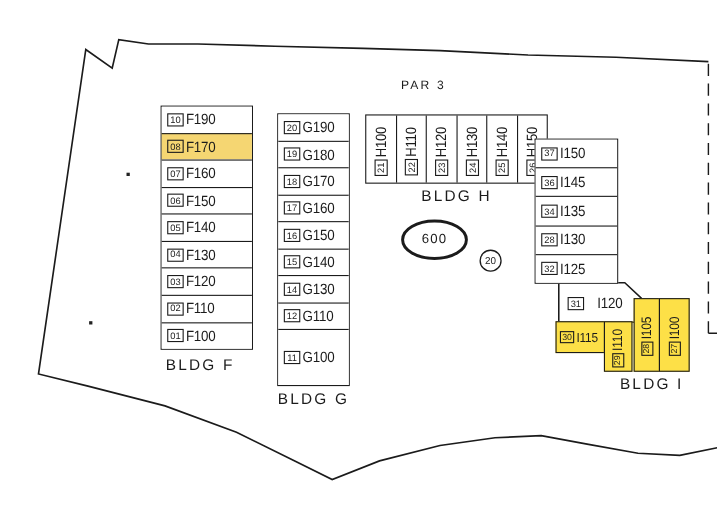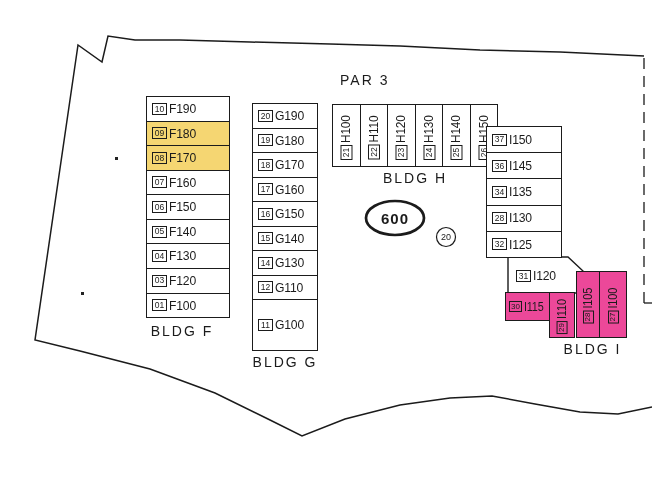--- a/index.html
+++ b/index.html
@@ -18,33 +18,33 @@
   .numbox {
     display:inline-flex; align-items:center; justify-content:center;
     border:1.3px solid #1b1b1b; height:12px; min-width:15px; padding:0 1px;
     font-size:8.5px; line-height:1; flex:none;
   }
   .ulabel { font-size:13.5px; line-height:1; display:inline-block; transform:scaleX(0.9); transform-origin:left center; white-space:nowrap; letter-spacing:-0.2px; }
 
   .hrow { position:absolute; border:1.4px solid #1b1b1b; background:#fff; display:flex; flex-direction:row; }
   .vcell { flex:1; position:relative; border-left:1.3px solid #1b1b1b; }
   .vcell:first-child { border-left:none; }
-  .vbox { position:absolute; border:1.4px solid #1b1b1b; background:#ec4899; }
+  .vbox { position:absolute; border:1.4px solid #1b1b1b; background:#fde047; }
   .vwrap { position:absolute; inset:0; display:flex; align-items:center; justify-content:center; }
   .vinner { display:flex; align-items:center; gap:2px; white-space:nowrap; transform:rotate(-90deg); }
   .vinner .ulabel { transform:scaleX(0.88); }
 
   .bldg-label { position:absolute; text-align:center; font-size:14px; letter-spacing:2px; white-space:nowrap; }
-  .par-label { position:absolute; text-align:left; font-size:14px; letter-spacing:2px; }
+  .par-label { position:absolute; text-align:center; font-size:11px; letter-spacing:2px; }
 
   .badge-text { position:absolute; text-align:center; line-height:1; }
-  .oval-text { font-size:15px; letter-spacing:1px;font-weight:bold; }
+  .oval-text { font-size:12px; letter-spacing:1px; }
   .circle-text { font-size:9px; }
 
-  .freefloat { position:absolute; display:flex; align-items:center; gap:2px; background:transparent; }
+  .freefloat { position:absolute; display:flex; align-items:center; gap:12px; background:transparent; }
   .dot { position:absolute; width:2.5px; height:2.5px; background:#222; }
 </style>
 </head>
 <body>
 
 <div class="canvas">
 
   <svg class="overlay" width="652" height="478" viewBox="0 0 652 478">
     <polyline points="644,56 560,52 480,50 400,46 330,44 250,42 180,40 135,40 108,36 102,62 78,45 35,340 80,351 150,369 215,393 268,419 302,436 345,419 400,405 450,398 492,396 535,404 580,412 618,414 652,407" fill="none" stroke="#1b1b1b" stroke-width="1.5" stroke-linejoin="miter"></polyline>
     <line x1="644" y1="58" x2="644" y2="303" stroke="#1b1b1b" stroke-width="1.3" stroke-dasharray="11,7"></line>
@@ -62,24 +62,20 @@
 
   <div class="badge-text oval-text" style="left:366px;top:211px;width:58px">600</div>
   <div class="badge-text circle-text" style="left:436px;top:233px;width:20px">20</div>
 
   <div class="bldg" style="left:146px;top:96px;width:84px;height:222px">
     <div class="urow">
         <span class="numbox">10</span>
         <span class="ulabel">F190</span>
       </div>
     <div class="urow hl">
-        <span class="numbox">09</span>
-        <span class="ulabel">F180</span>
-      </div>
-    <div class="urow hl">
         <span class="numbox">08</span>
         <span class="ulabel">F170</span>
       </div>
     <div class="urow">
         <span class="numbox">07</span>
         <span class="ulabel">F160</span>
       </div>
     <div class="urow">
         <span class="numbox">06</span>
         <span class="ulabel">F150</span>
@@ -88,20 +84,24 @@
         <span class="numbox">05</span>
         <span class="ulabel">F140</span>
       </div>
     <div class="urow">
         <span class="numbox">04</span>
         <span class="ulabel">F130</span>
       </div>
     <div class="urow">
         <span class="numbox">03</span>
         <span class="ulabel">F120</span>
+      </div>
+    <div class="urow">
+        <span class="numbox">02</span>
+        <span class="ulabel">F110</span>
       </div>
     <div class="urow">
         <span class="numbox">01</span>
         <span class="ulabel">F100</span>
       </div>
   </div>
   <div class="bldg-label" style="left:146px;top:323px;width:72px">BLDG F</div>
 
   <div class="bldg" style="left:252px;top:103px;width:66px;height:248px">
     <div class="urow">

